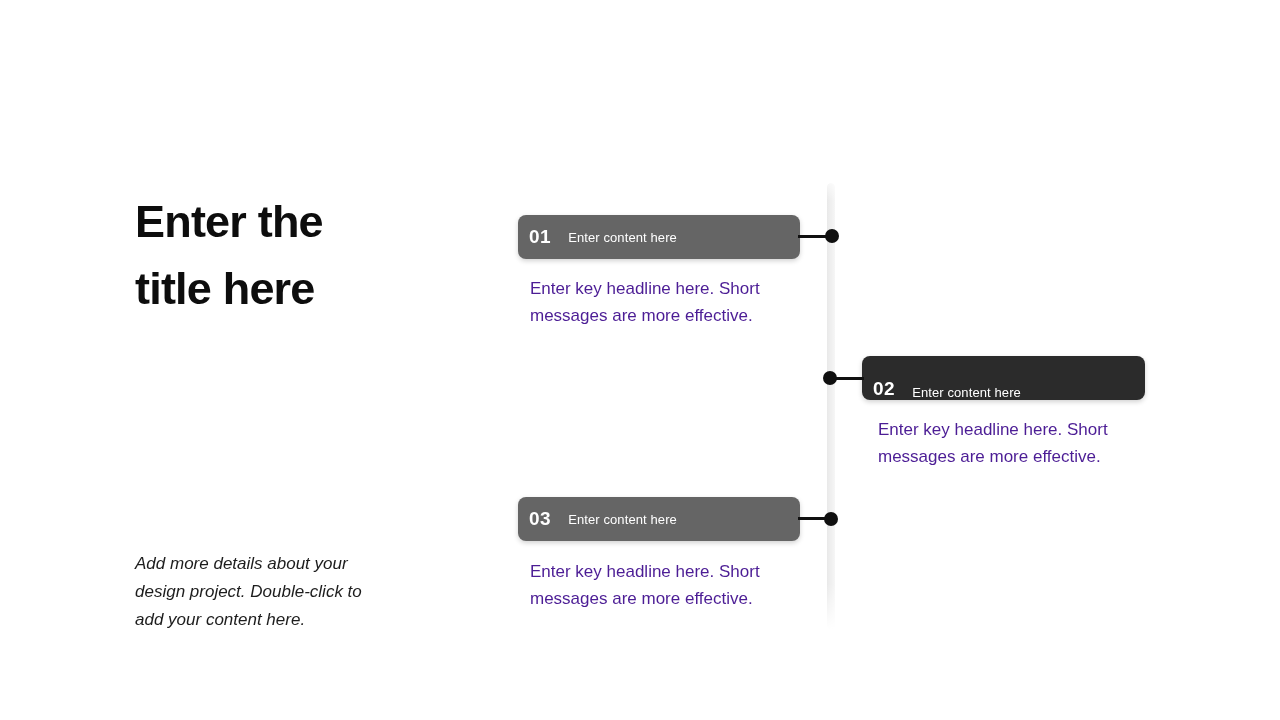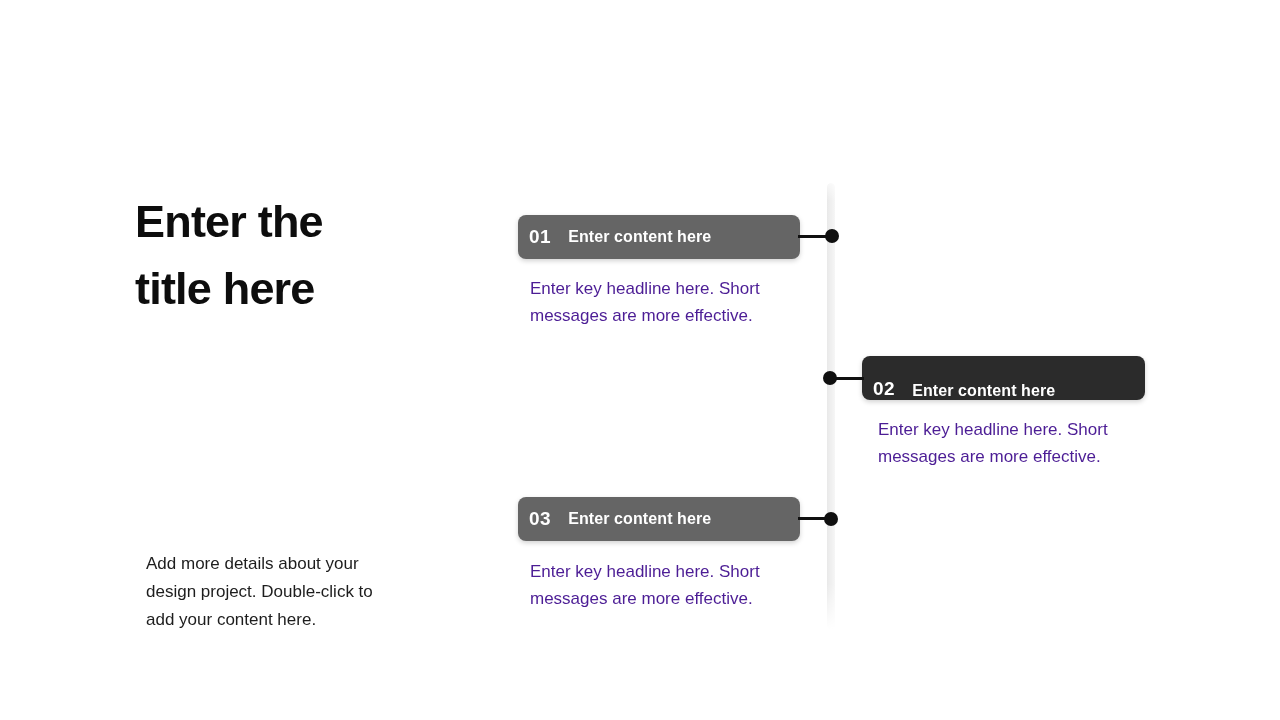--- a/index.html
+++ b/index.html
@@ -24,26 +24,27 @@
     top: 140px;
     width: 230px;
     font-size: 45px;
     line-height: 67px;
     font-weight: 700;
     letter-spacing: -0.8px;
     color: #0d0d0d;
   }
   .slide-desc {
     position: absolute;
-    left: 146px;
+    left: 135px;
     top: 502px;
     width: 252px;
     font-size: 17px;
     line-height: 28px;
     color: #1d1d1d;
+    font-style: italic;
   }
 
   
   .timeline-line {
     position: absolute;
     left: 827px;
     top: 135px;
     width: 8px;
     height: 446px;
     border-radius: 4px;
@@ -76,22 +77,22 @@
     color: #ffffff;
     box-shadow: 0 2px 5px rgba(0,0,0,0.18);
   }
   .badge .num {
     font-size: 19px;
     font-weight: 700;
     margin-right: 17px;
     letter-spacing: 0.5px;
   }
   .badge .label {
-    font-size: 16px;
-    font-weight: 700;
+    font-size: 13px;
+    font-weight: 400;
     letter-spacing: 0.1px;
   }
 
   .item-body {
     position: absolute;
     width: 252px;
     font-size: 17px;
     line-height: 27px;
     color: #4c1d95;
   }

